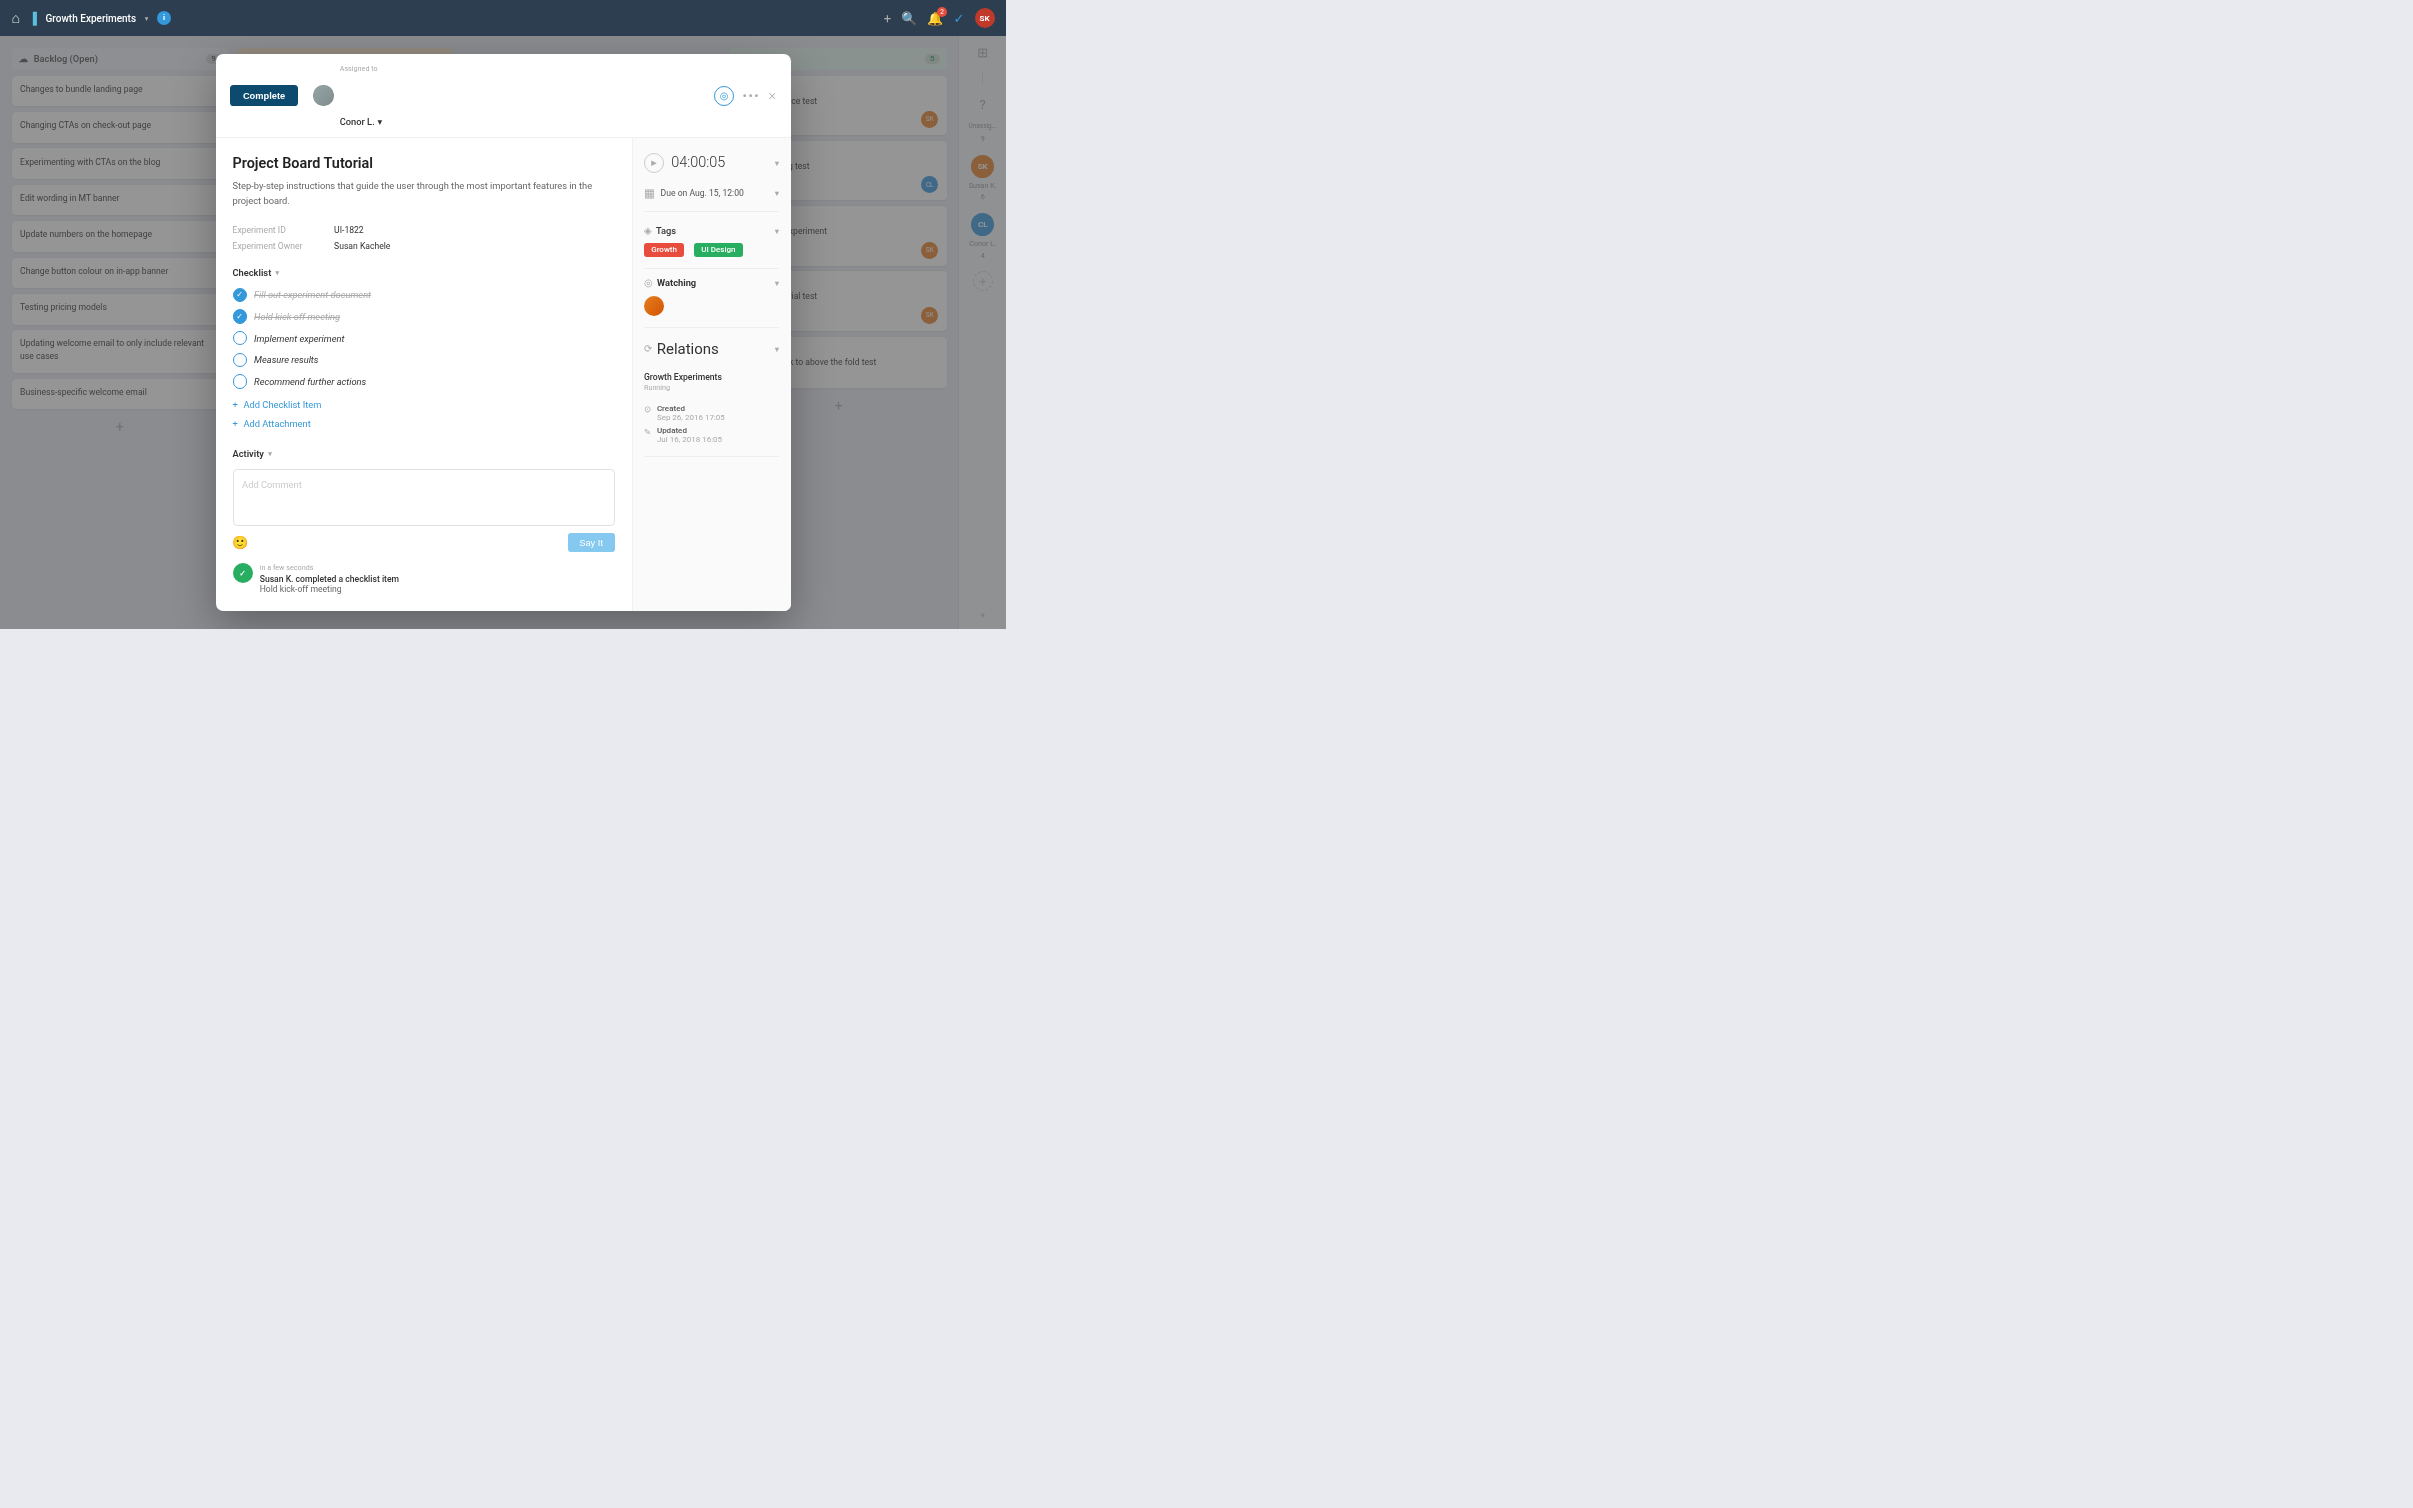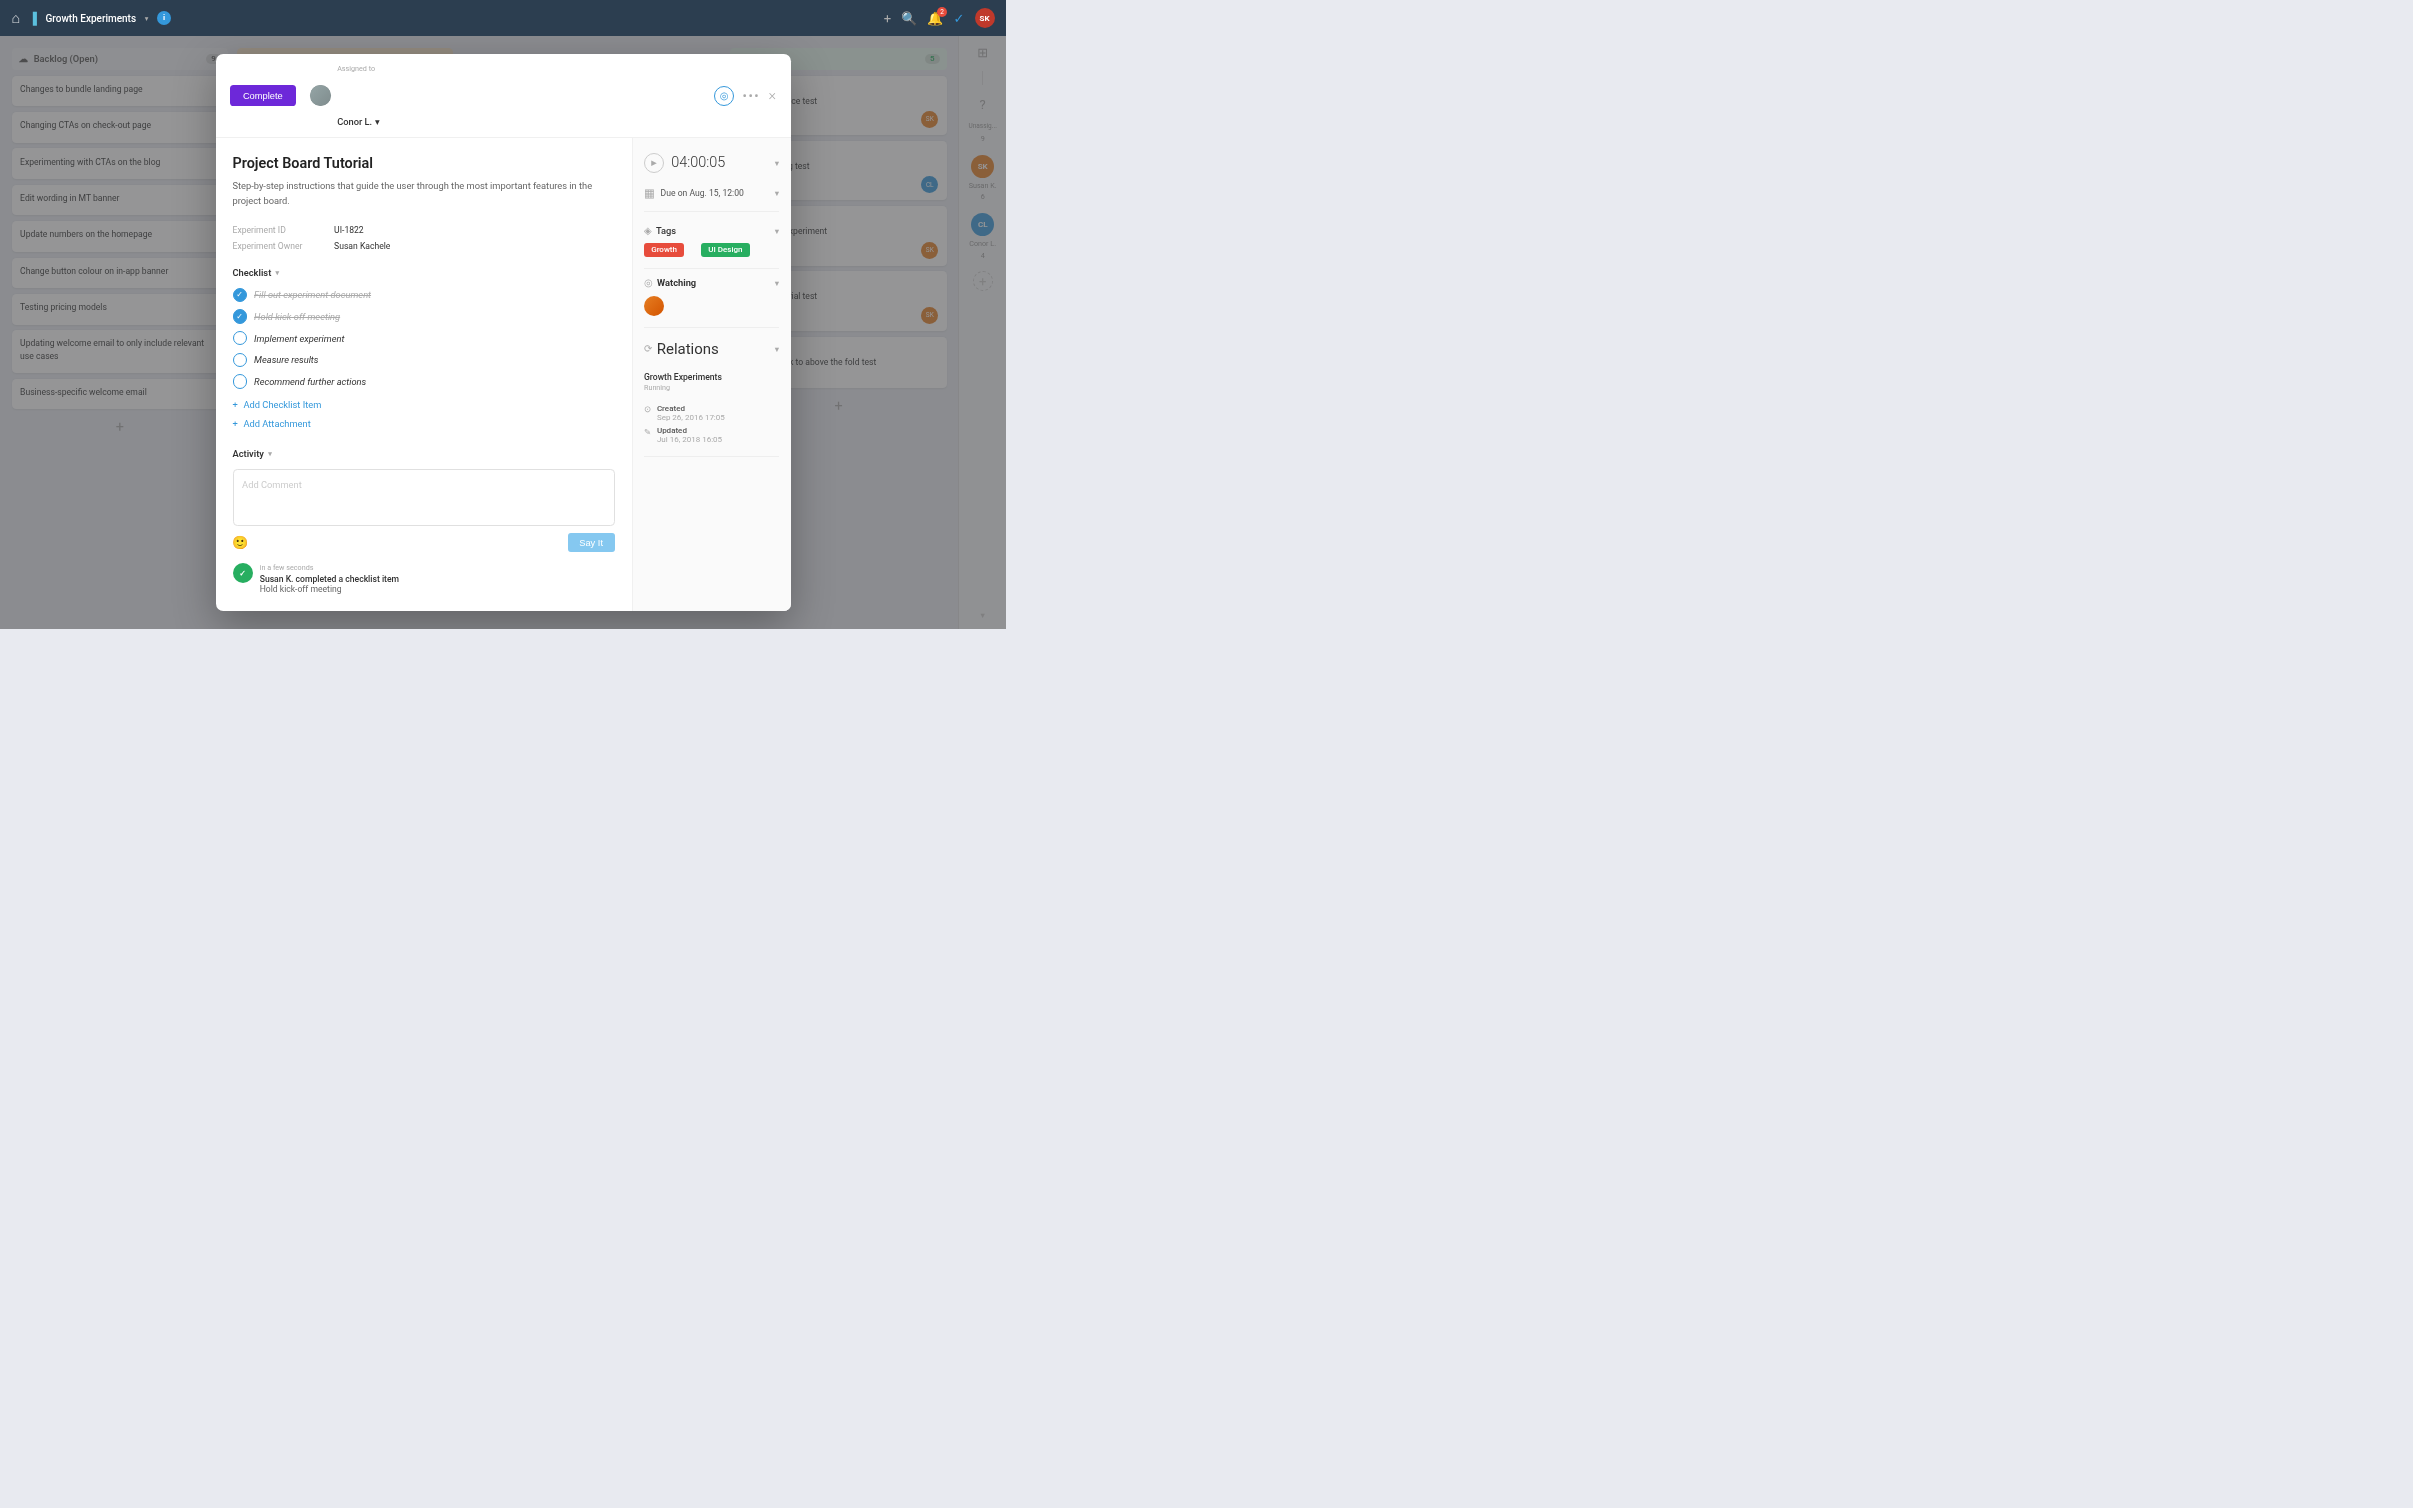--- a/index.html
+++ b/index.html
@@ -219,27 +219,27 @@
     }
 
     .modal-top-bar {
       display: flex;
       align-items: center;
       padding: 10px 14.4px;
       border-bottom: 0.7px solid #f0f0f0;
       gap: 8.6px;
     }
     .modal-complete-btn {
-      background: #6d28d9;
+      background: #0c4a6e;
       color: #fff;
       border: none;
       border-radius: 3.6px;
       padding: 5.7px 13px;
       font-size: 9.3px;
-      font-weight: 400;
+      font-weight: 700;
       cursor: pointer;
     }
     .modal-assignee {
       display: flex;
       align-items: center;
       gap: 5.7px;
       margin-left: 5.7px;
     }
     .modal-assignee-avatar {
       width: 21.5px; height: 21.5px;
@@ -463,21 +463,21 @@
     .tags-section { margin-bottom: 11.5px; }
     .tags-header {
       display: flex;
       align-items: center;
       gap: 4.3px;
       margin-bottom: 7.2px;
     }
     .tags-icon { color: #aaa; font-size: 10px; }
     .tags-label { font-size: 9.3px; font-weight: 500; color: #333; flex: 1; }
     .tags-expand { color: #aaa; font-size: 8.6px; cursor: pointer; }
-    .tags-list { display: flex; gap: 17px; flex-wrap: wrap; }
+    .tags-list { display: flex; gap: 10px; flex-wrap: wrap; }
     .tag-pill {
       padding: 2.2px 7.2px;
       border-radius: 2.9px;
       font-size: 8px;
       font-weight: 500;
     }
     .tag-pill.growth { background: #e74c3c; color: #fff; }
     .tag-pill.ui-design { background: #27ae60; color: #fff; }
 
     .watching-section {

